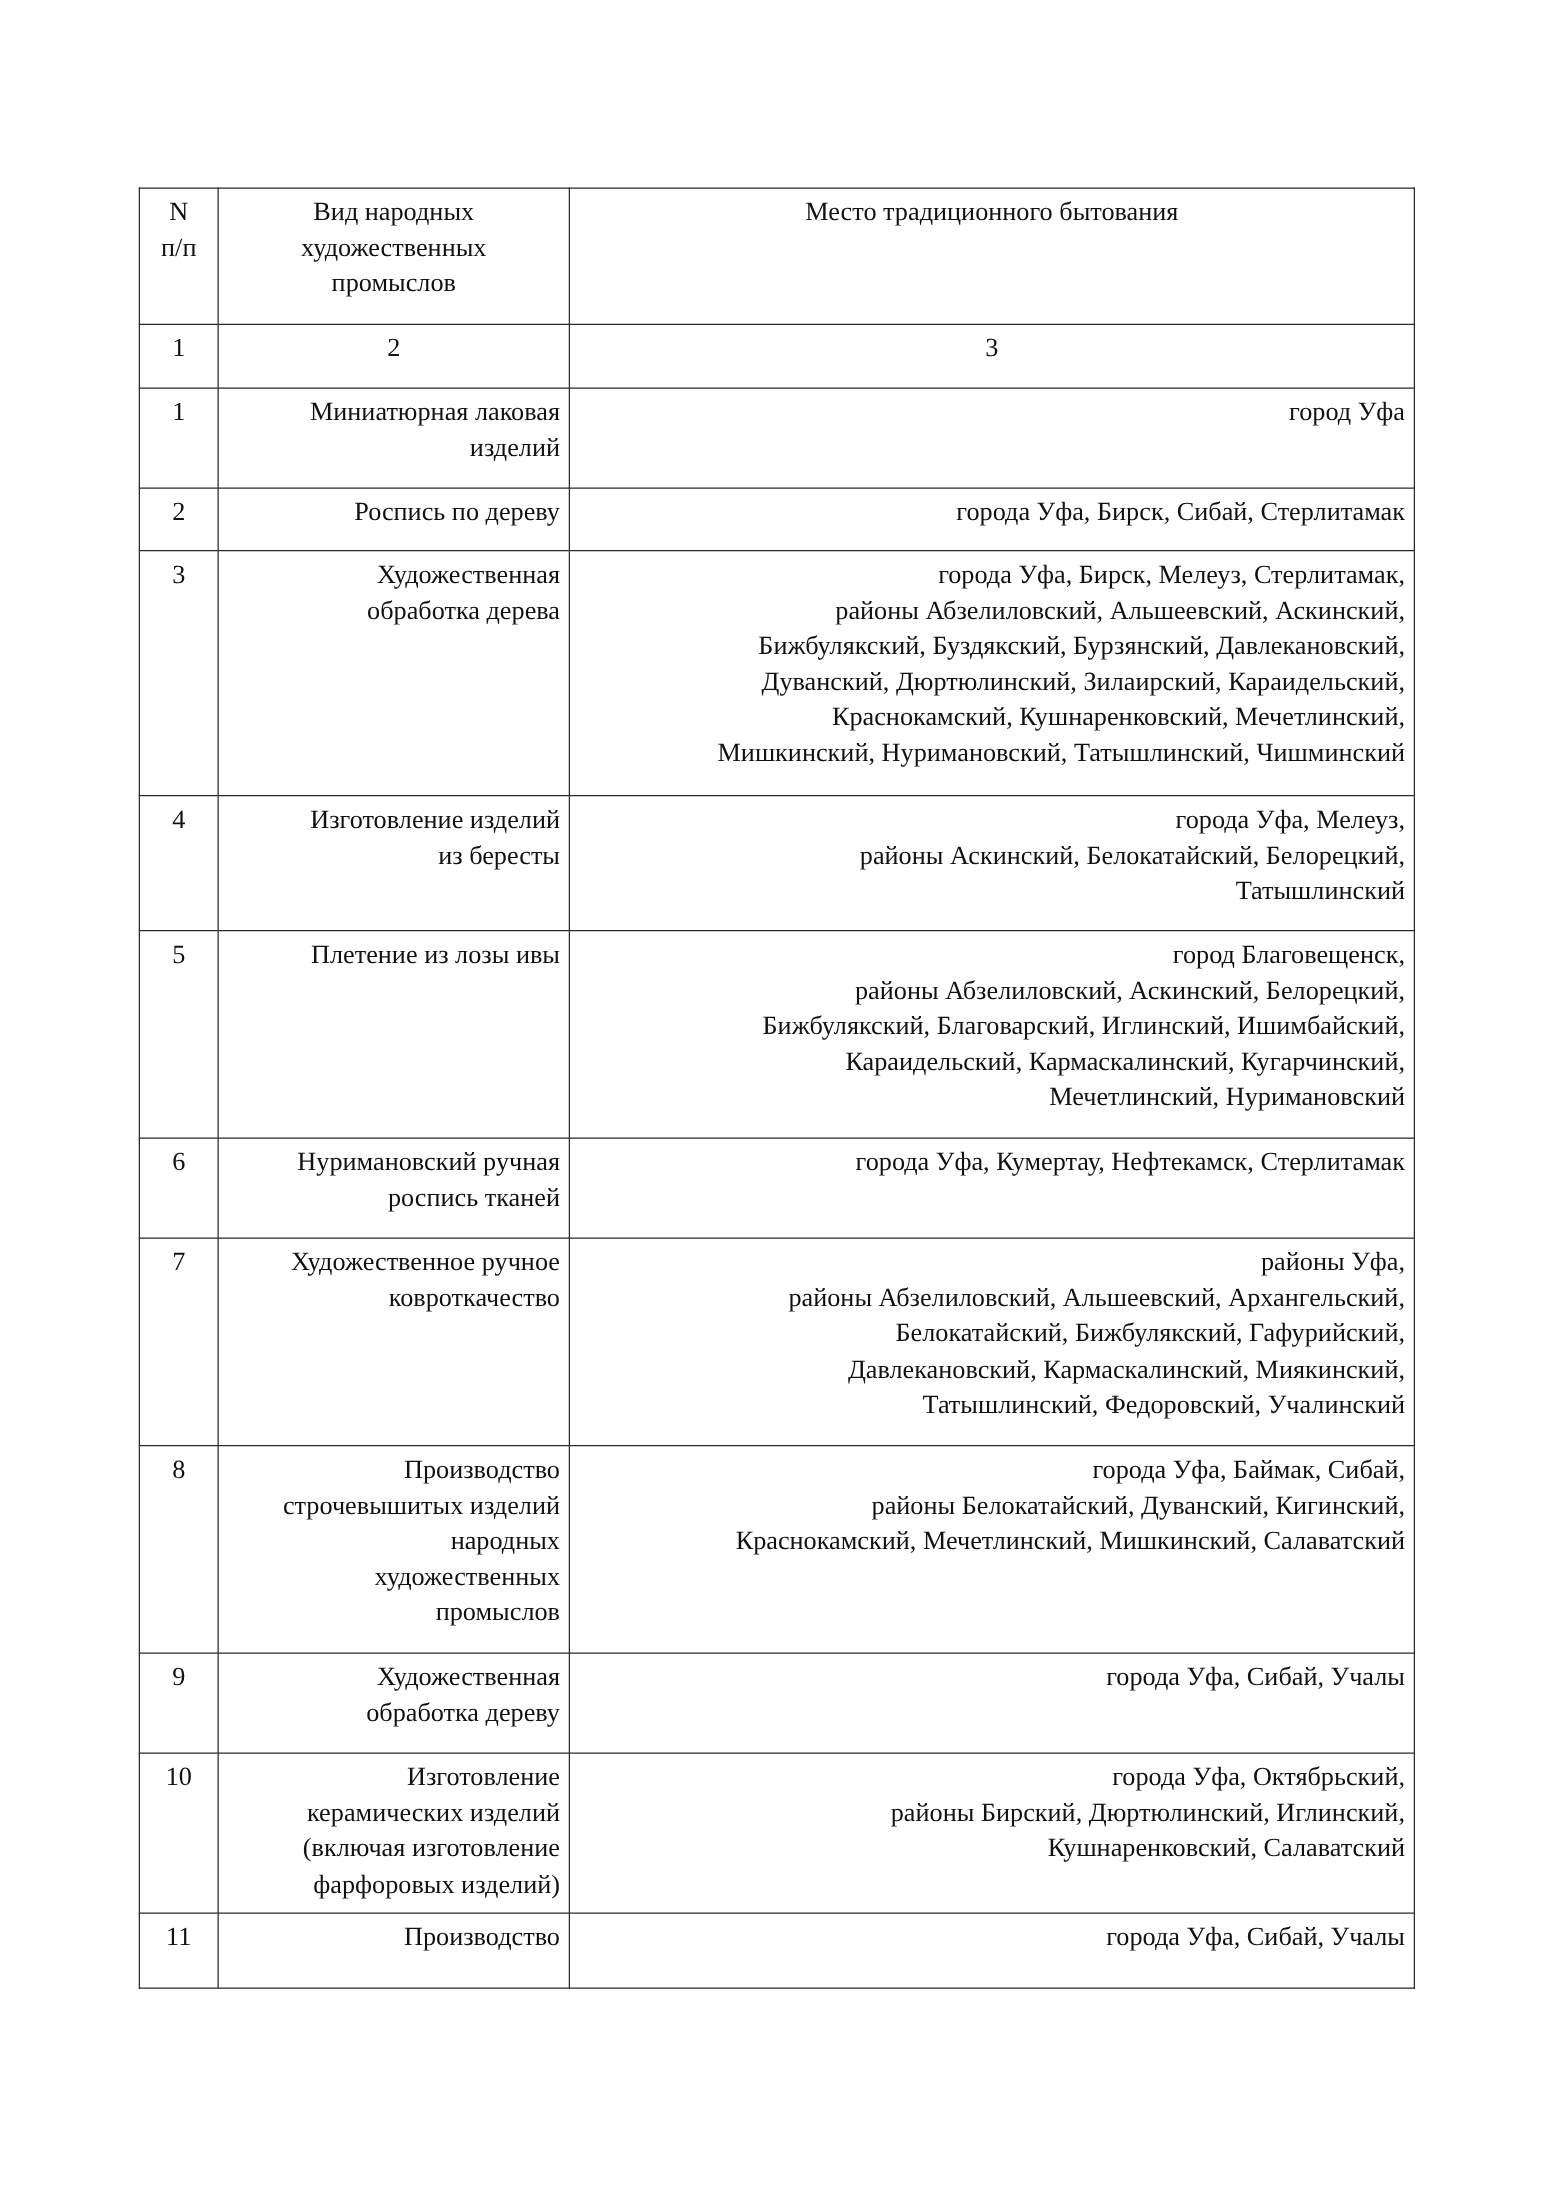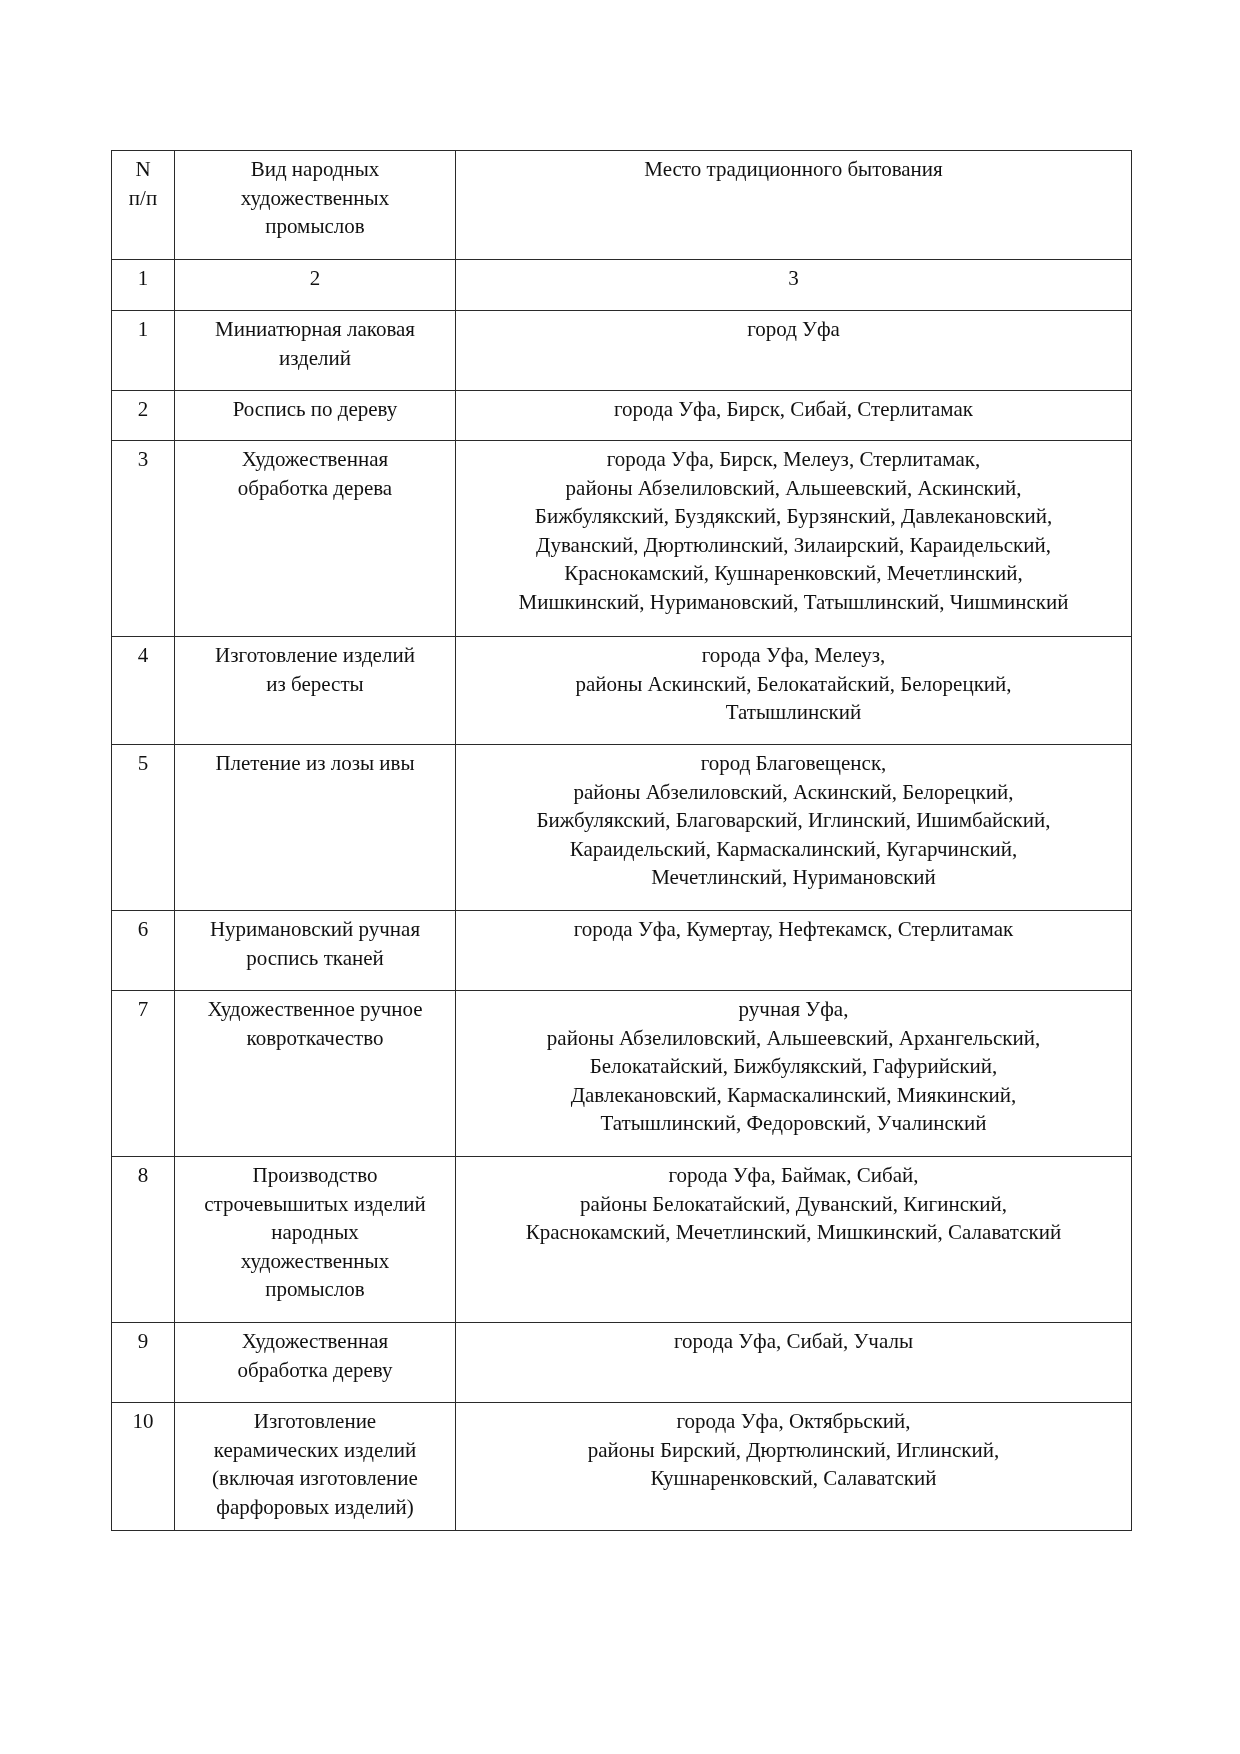--- a/index.html
+++ b/index.html
@@ -36,21 +36,21 @@
       border: 1.5px solid #2a2a2a;
       vertical-align: top;
       padding: 4px 7px 4px 7px;
       font-weight: normal;
       box-sizing: border-box;
     }
     col.c1 { width: 63px; }
     col.c2 { width: 281px; }
     col.c3 { width: 676px; }
     .center { text-align: center; }
-    .left { text-align: center; }
+    .left { text-align: right; }
     .line { display: block; white-space: nowrap; }
     tr.h-header   { height: 109px; }
     tr.h-colnums  { height: 51px; }
     tr.h-r1  { height: 80px; }
     tr.h-r2  { height: 50px; }
     tr.h-r3  { height: 196px; }
     tr.h-r4  { height: 108px; }
     tr.h-r5  { height: 166px; }
     tr.h-r6  { height: 80px; }
     tr.h-r7  { height: 166px; }
@@ -171,21 +171,21 @@
         </td>
       </tr>
 
       <tr class="h-r7">
         <td class="center num-cell">7</td>
         <td class="left craft-cell">
           <span class="line">Художественное ручное</span>
           <span class="line">ковроткачество</span>
         </td>
         <td class="left place-cell">
-          <span class="line">ручная Уфа,</span>
+          <span class="line">районы Уфа,</span>
           <span class="line">районы Абзелиловский, Альшеевский, Архангельский,</span>
           <span class="line">Белокатайский, Бижбулякский, Гафурийский,</span>
           <span class="line">Давлекановский, Кармаскалинский, Миякинский,</span>
           <span class="line">Татышлинский, Федоровский, Учалинский</span>
         </td>
       </tr>
 
       <tr class="h-r8">
         <td class="center num-cell">8</td>
         <td class="left craft-cell">
@@ -221,15 +221,24 @@
           <span class="line">(включая изготовление</span>
           <span class="line">фарфоровых изделий)</span>
         </td>
         <td class="left place-cell">
           <span class="line">города Уфа, Октябрьский,</span>
           <span class="line">районы Бирский, Дюртюлинский, Иглинский,</span>
           <span class="line">Кушнаренковский, Салаватский</span>
         </td>
       </tr>
 
+      <tr class="h-r11">
+        <td class="center num-cell">11</td>
+        <td class="left craft-cell">
+          <span class="line">Производство</span>
+        </td>
+        <td class="left place-cell">
+          <span class="line">города Уфа, Сибай, Учалы</span>
+        </td>
+      </tr>
     </tbody>
   </table>
 </div>
 
 </body></html>

